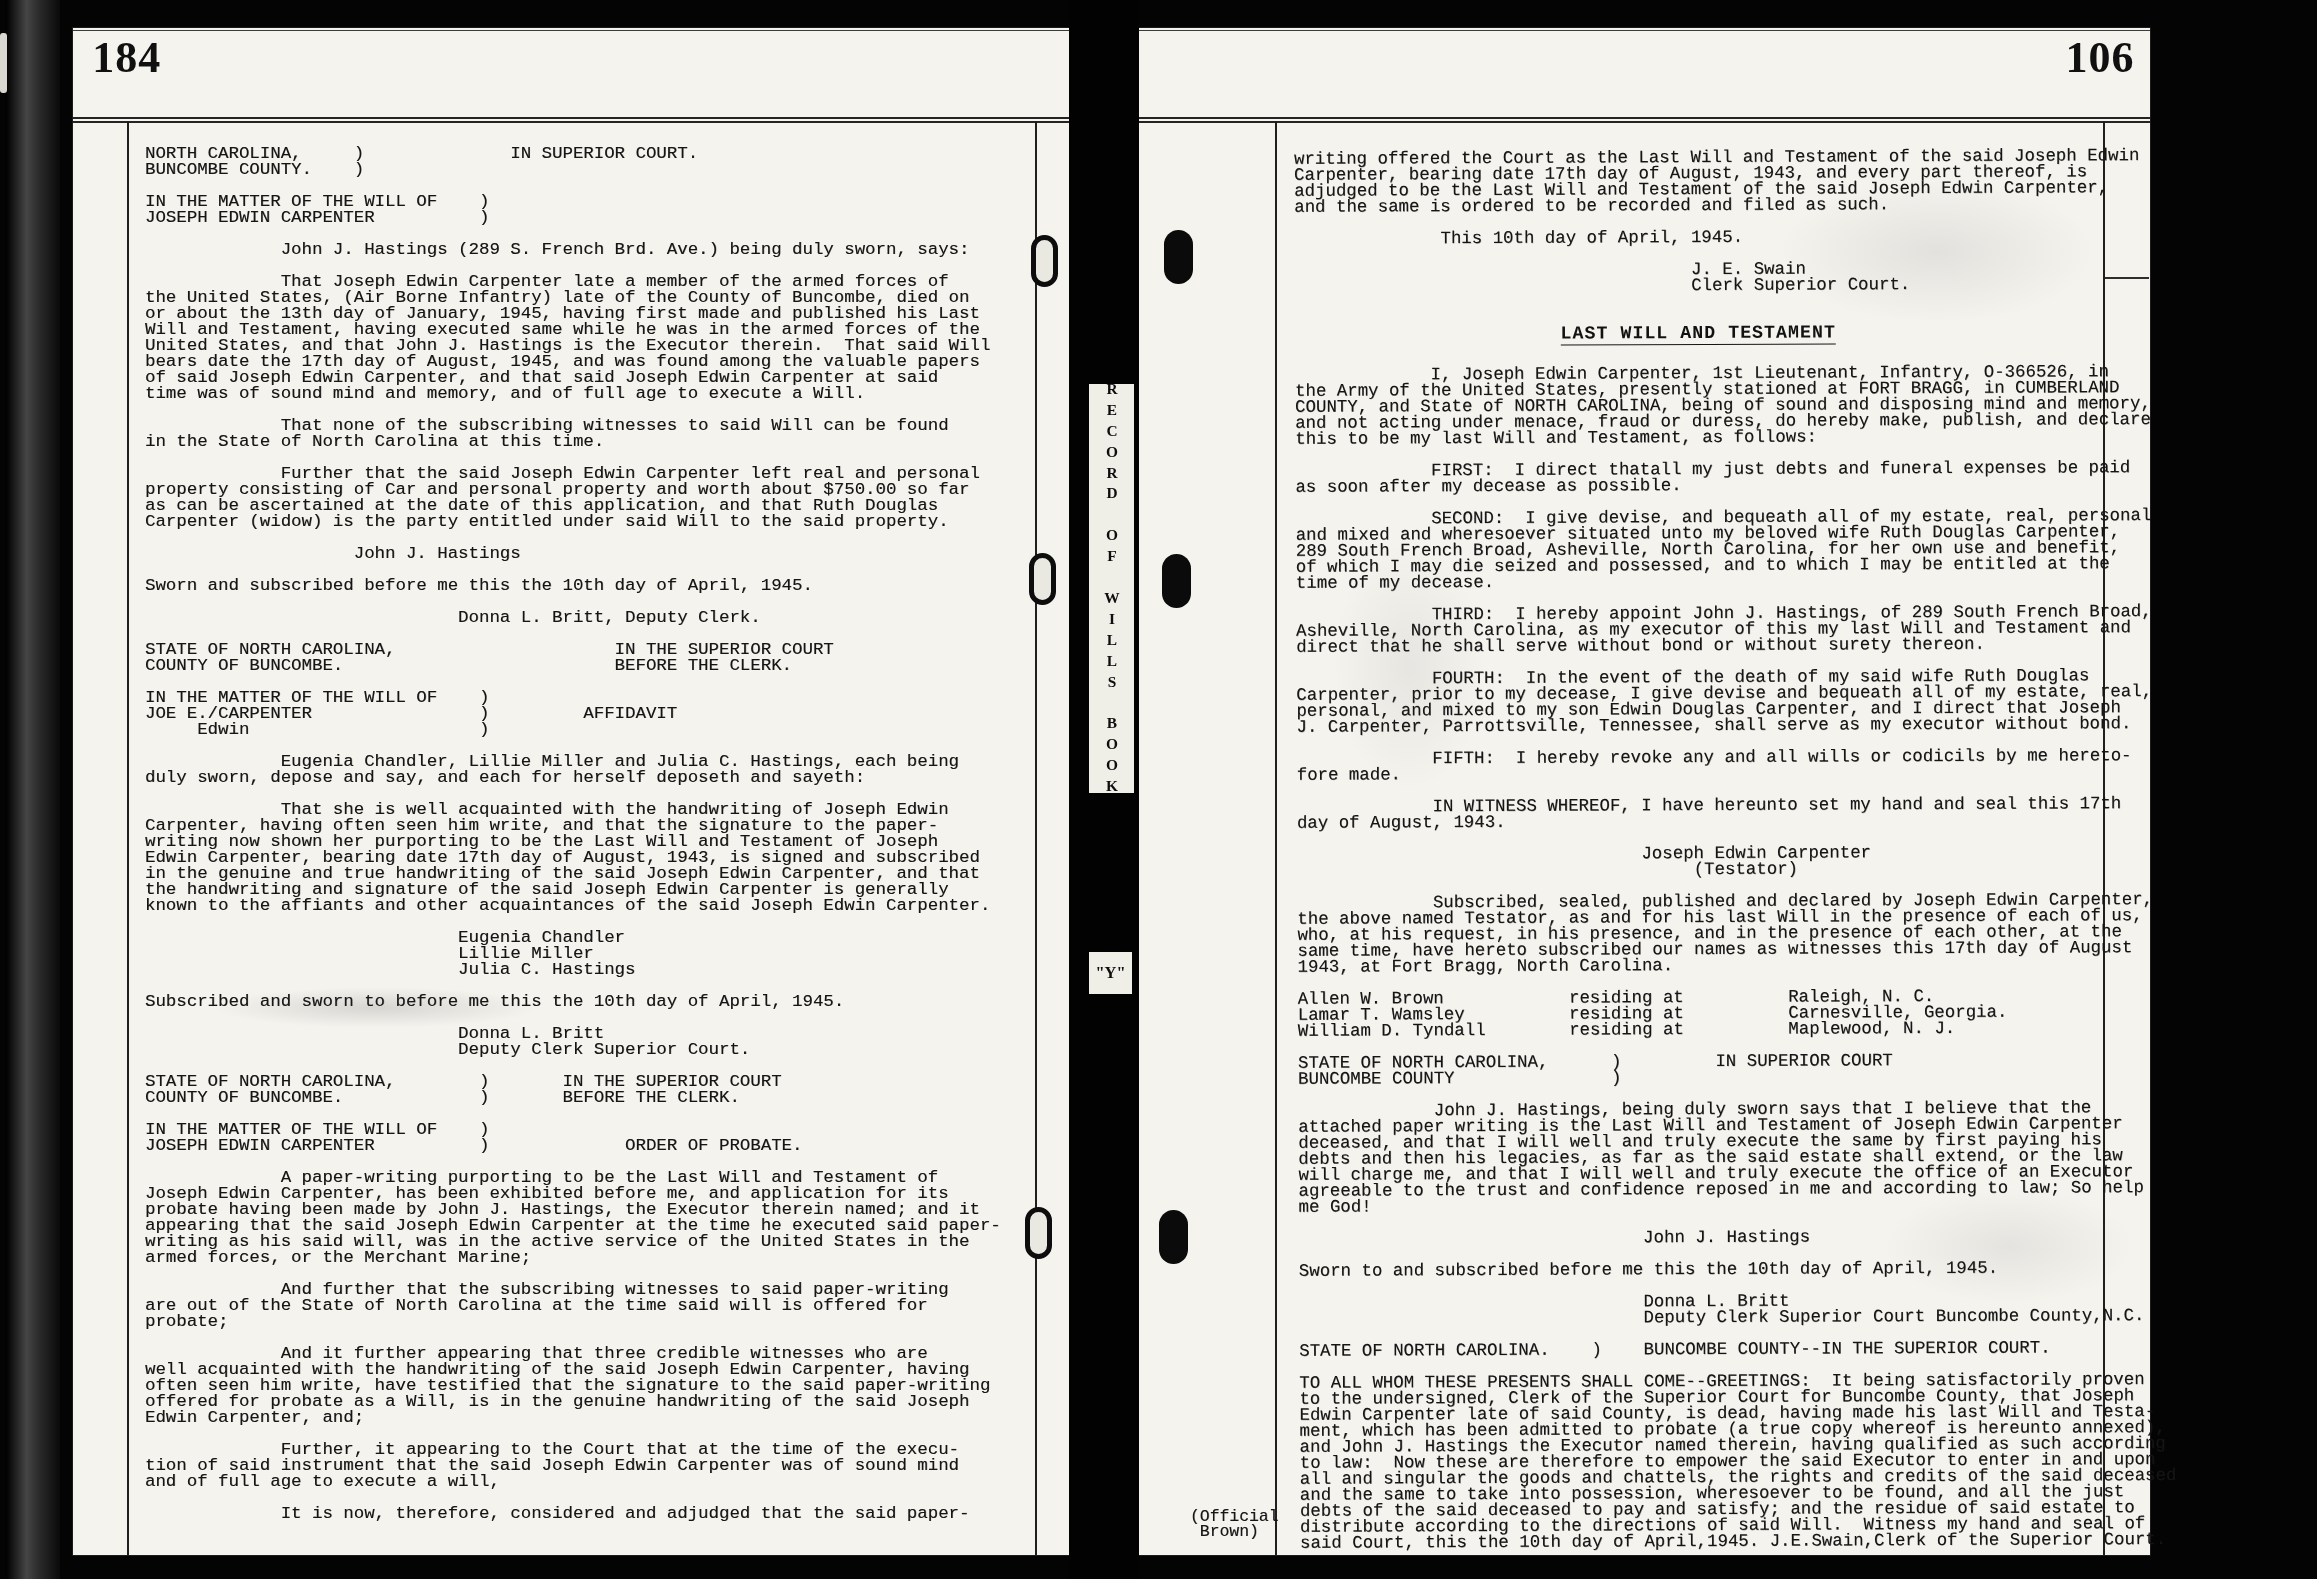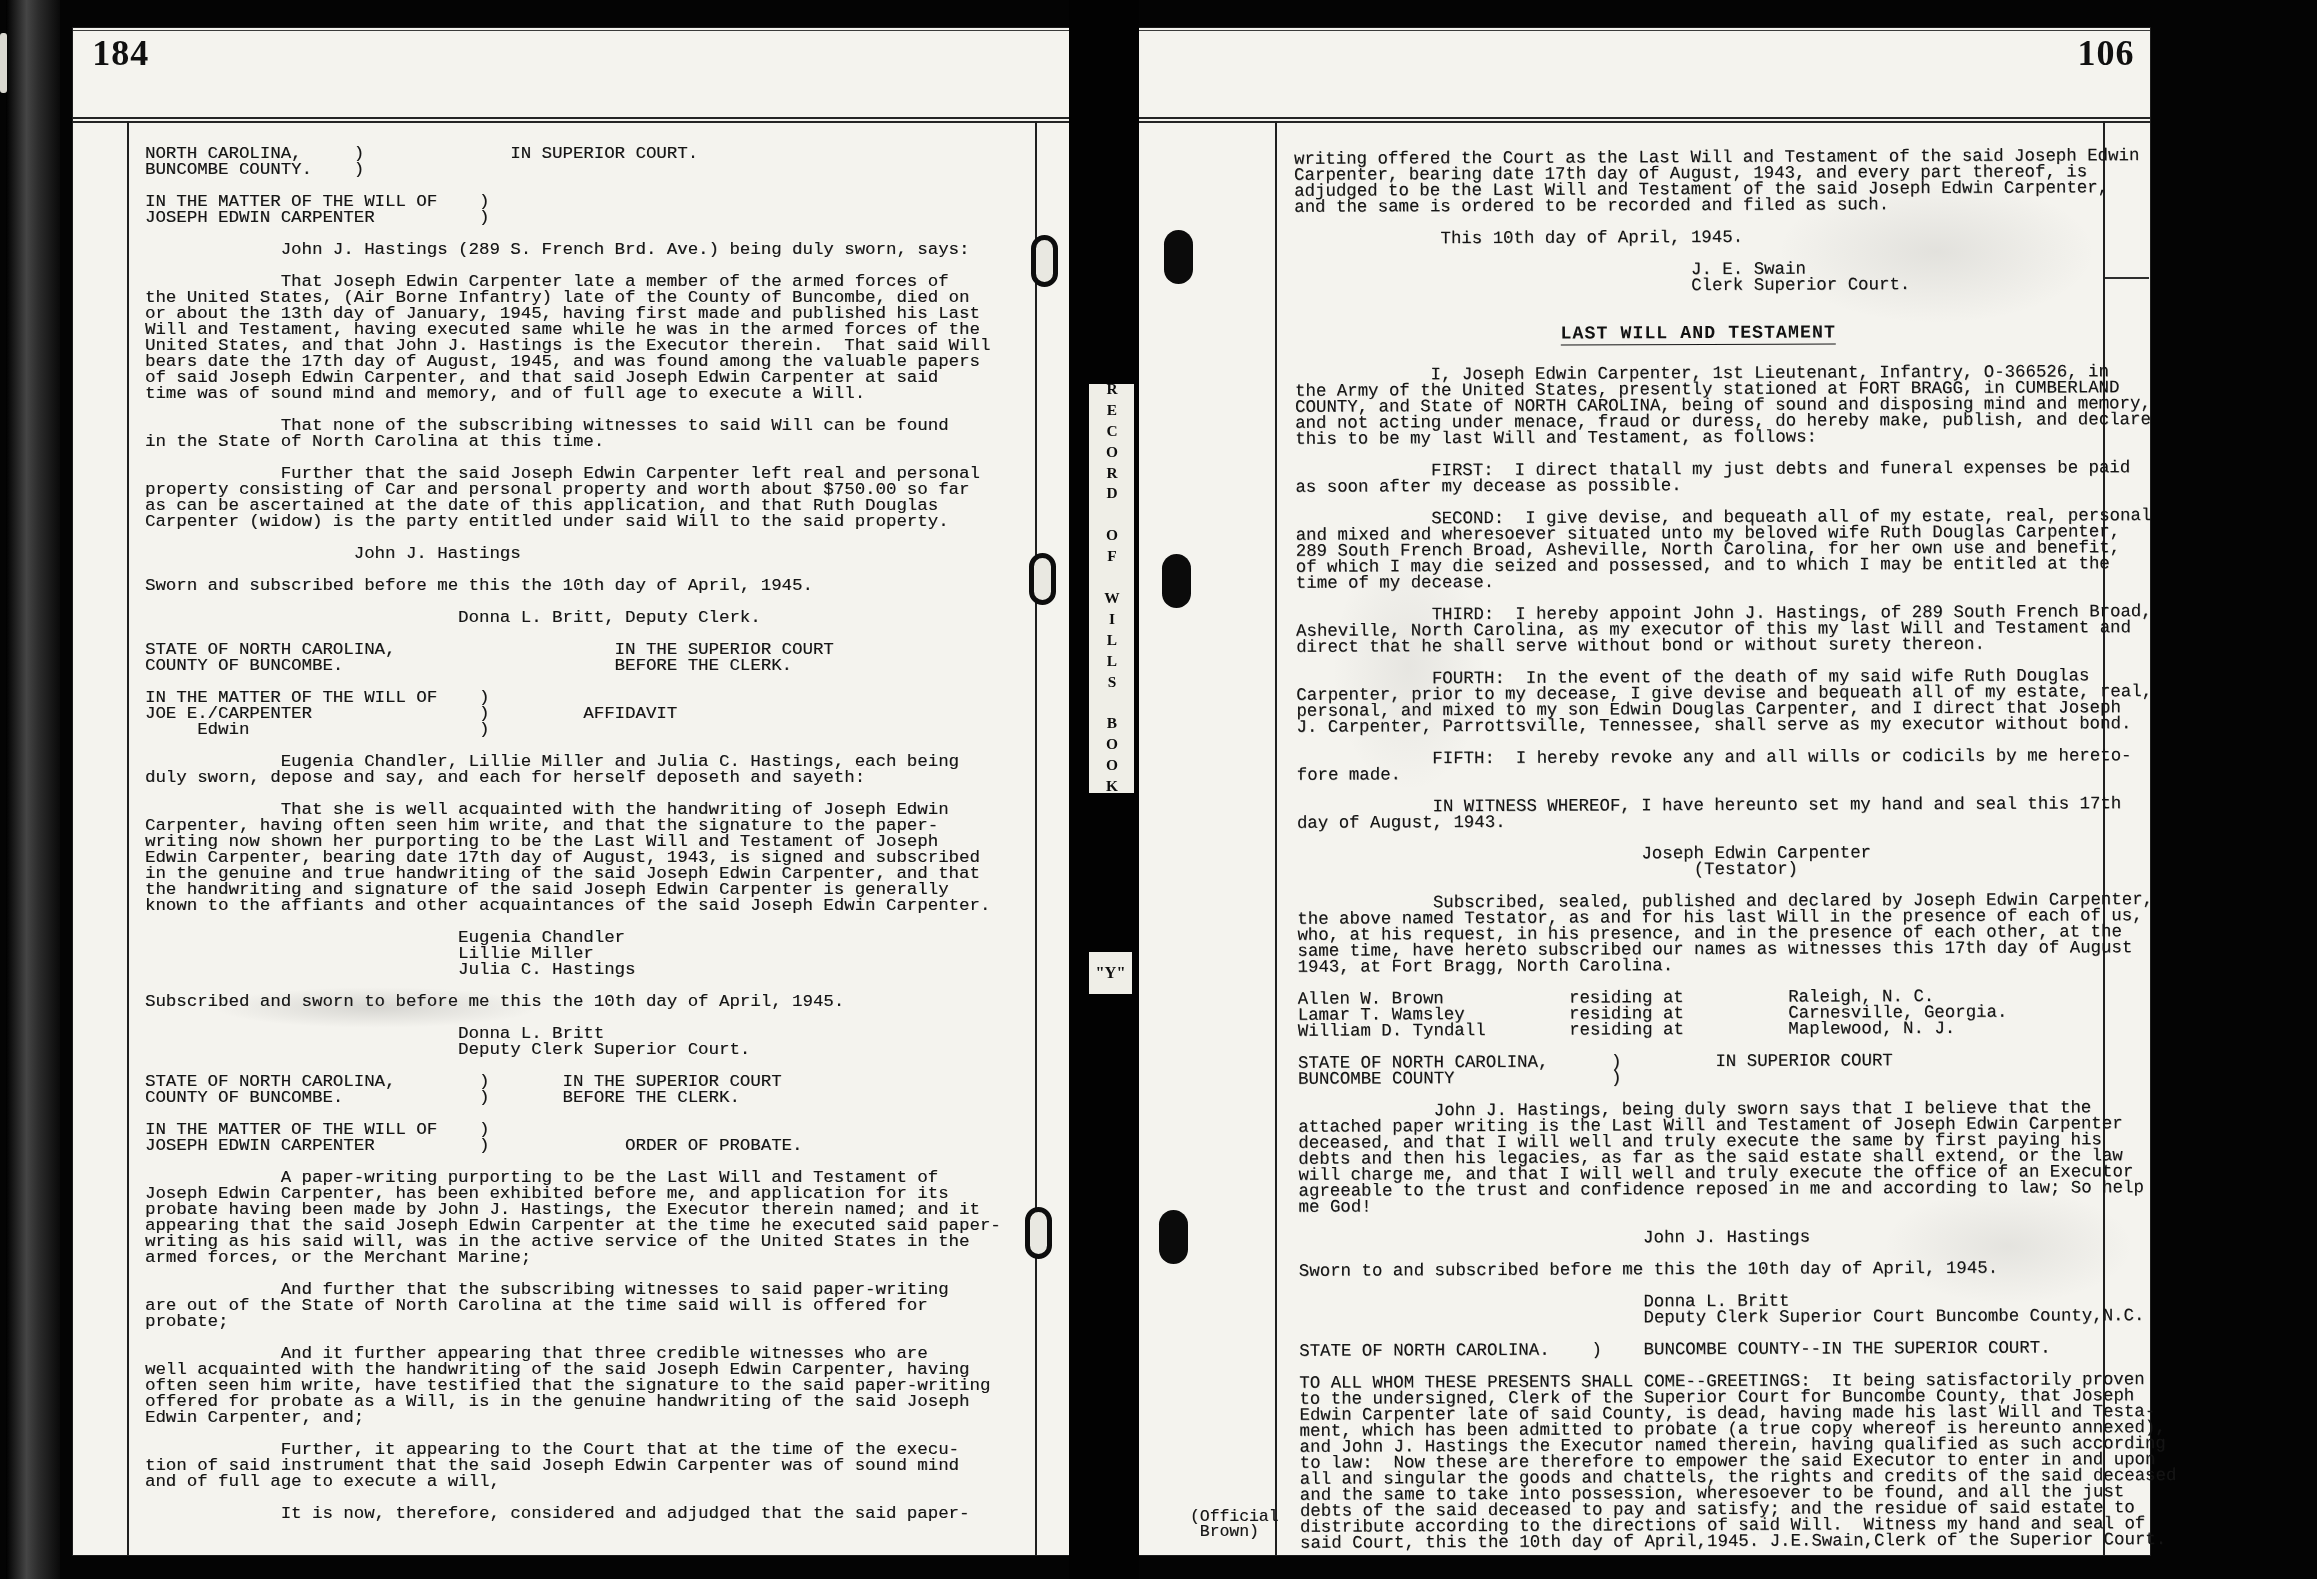--- a/index.html
+++ b/index.html
@@ -30,21 +30,21 @@
   .header-band{
     position:absolute;left:0;right:0;top:0;height:93px;
     border-bottom:2.9px solid #242424;
   }
   .header-band::after{ 
     content:"";position:absolute;left:0;right:0;bottom:1.9px;height:1.9px;background:#242424;
   }
   .page-number{
     position:absolute;top:3.9px;
     font-family:"Liberation Serif","DejaVu Serif",serif;
-    font-weight:bold;font-size:36px;color:#101010;letter-spacing:1px;
+    font-weight:bold;font-size:44px;color:#101010;letter-spacing:1px;
   }
   .page-left .page-number{left:19.3px;}
   .page-right .page-number{right:15.4px;}
   .col-rule{position:absolute;top:93px;bottom:0;width:1.9px;background:#1f1f1f;}
   .page-left .rule-l{left:54px;}
   .page-left .rule-r{left:962px;}
   .page-right .rule-l{left:138px;}
   .page-right .rule-r{left:966px;}
   .margin-tick{position:absolute;left:968px;top:249px;width:44px;height:1.9px;background:#2e2e2e;}
   

